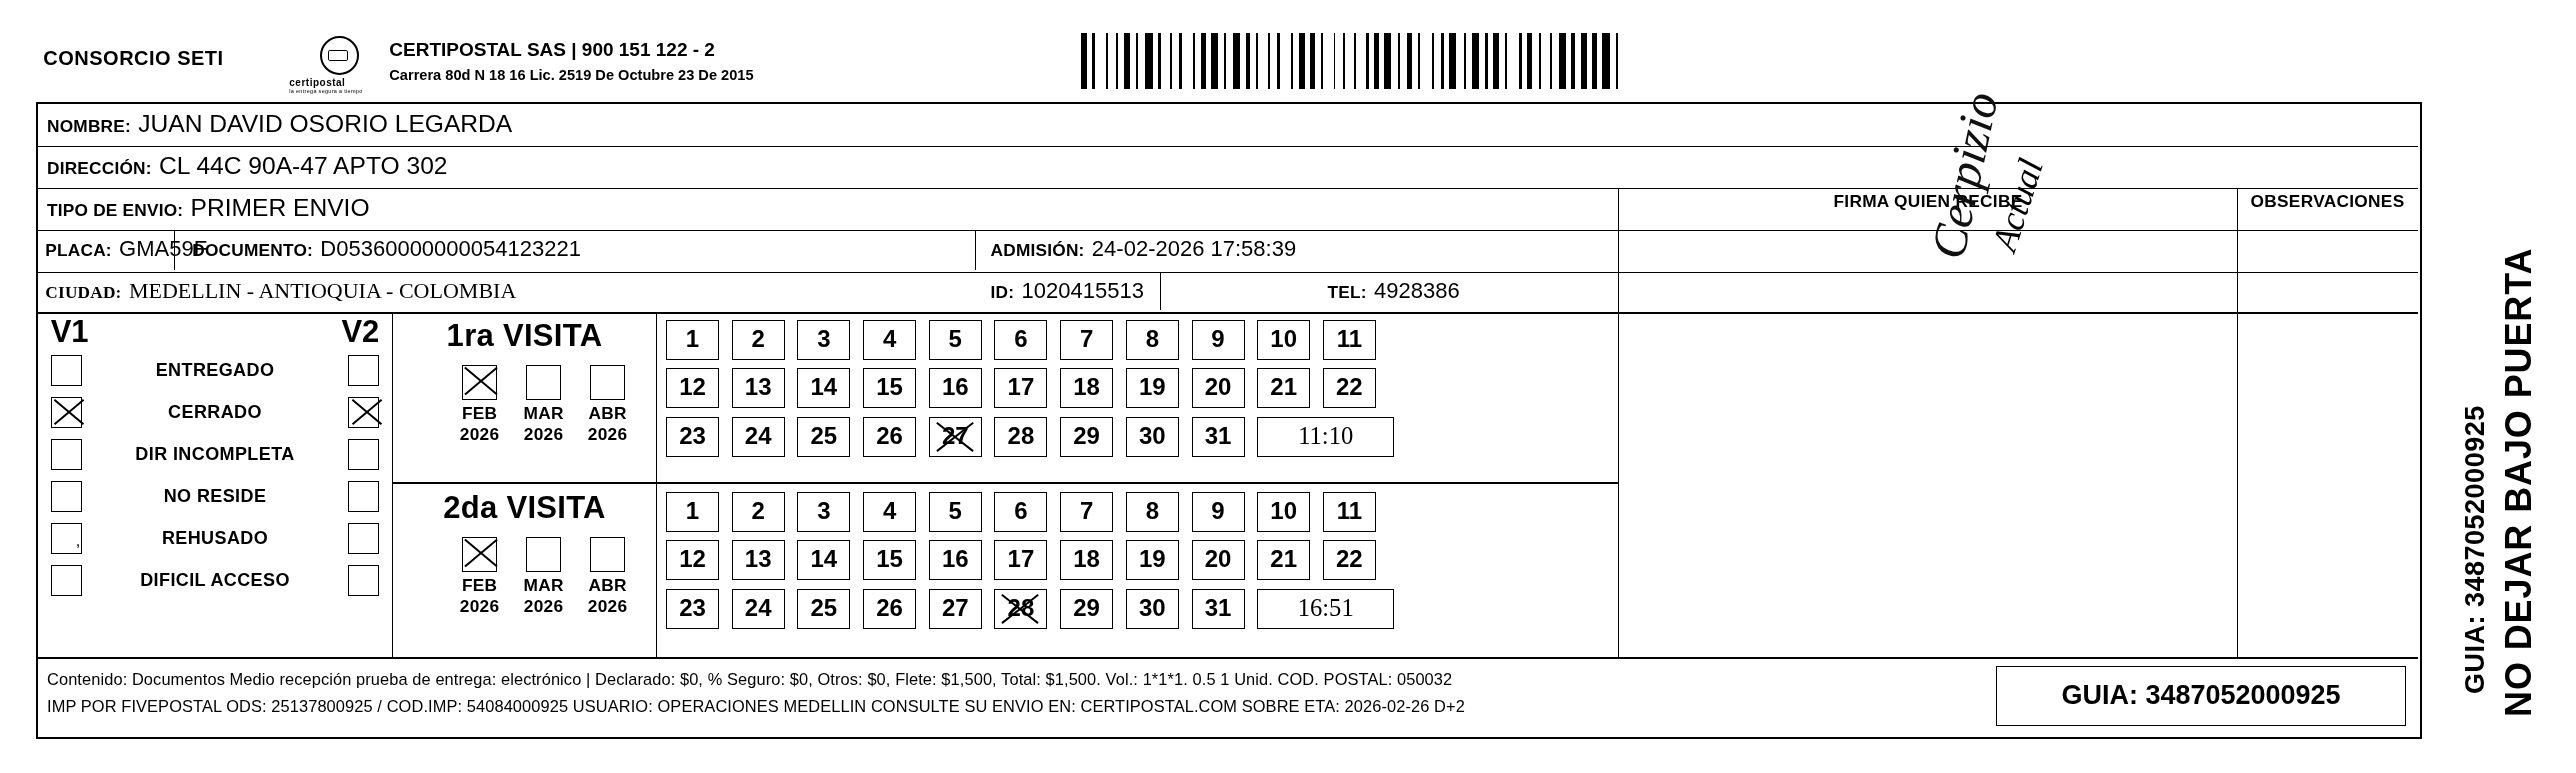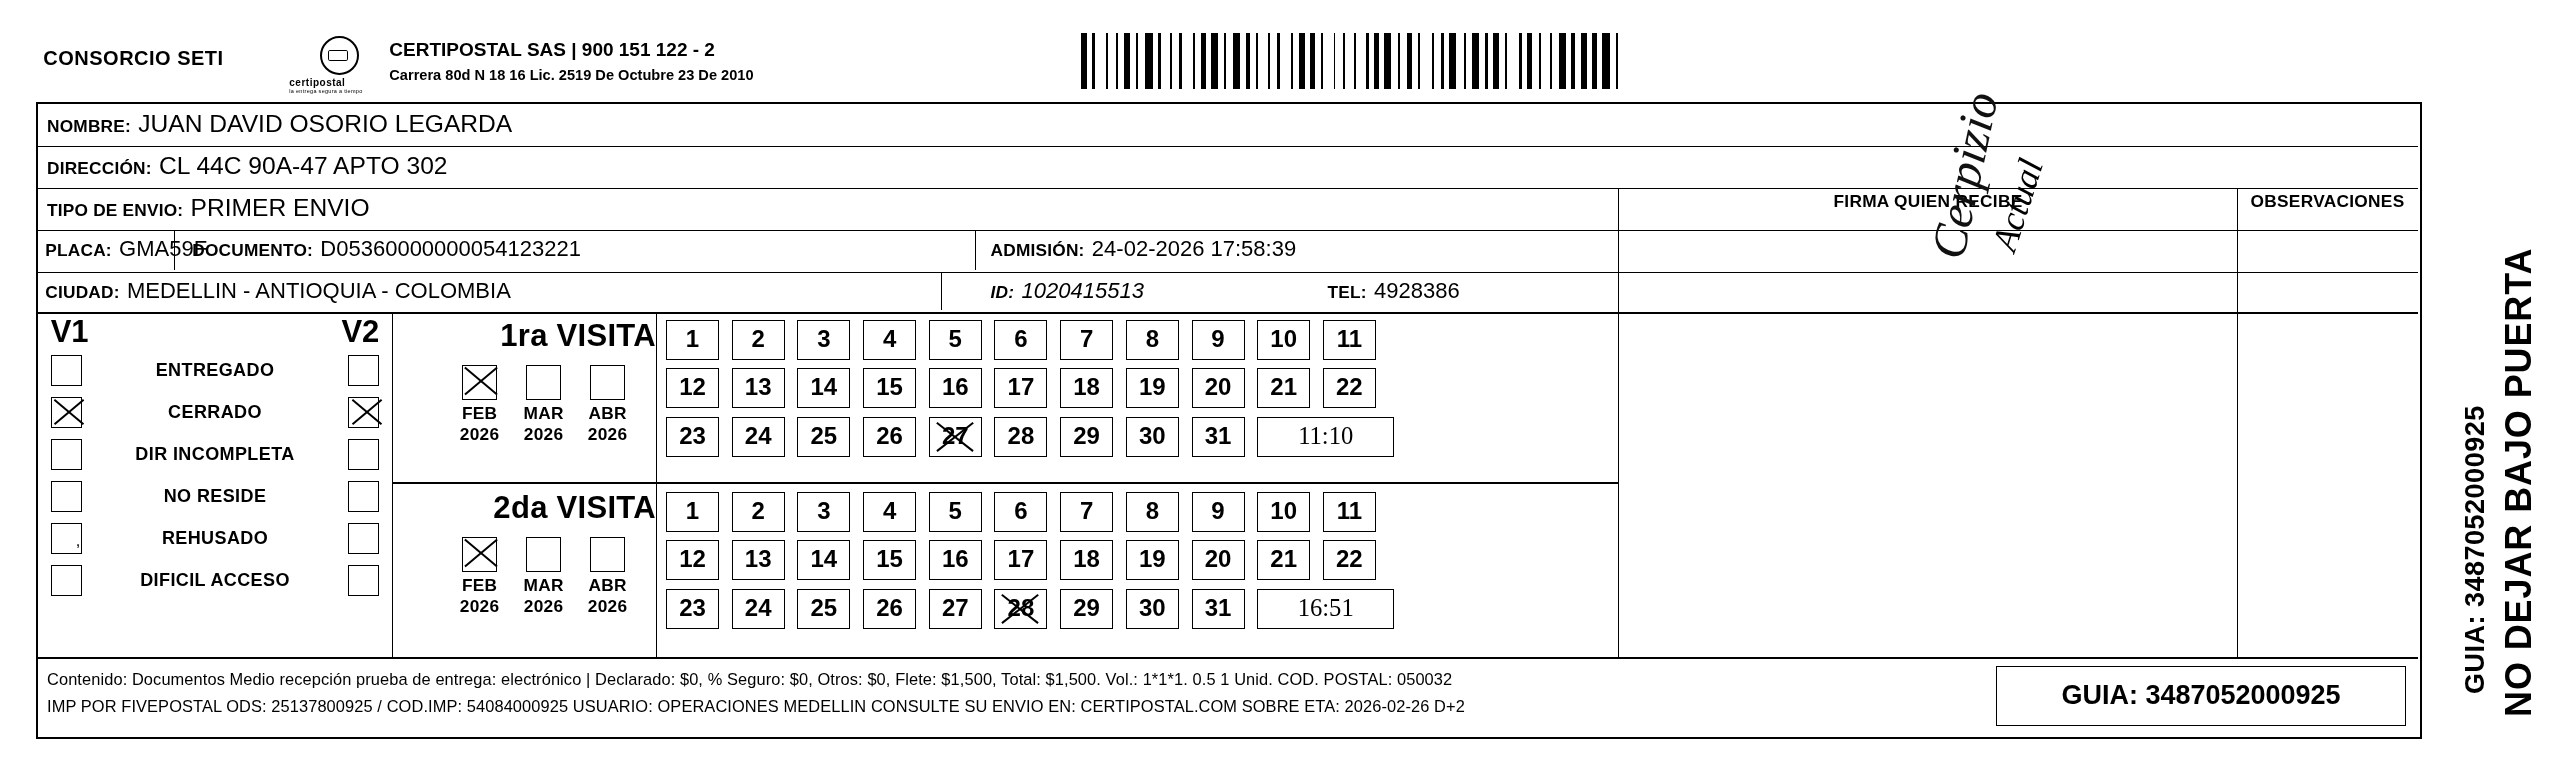--- a/index.html
+++ b/index.html
@@ -274,21 +274,21 @@
   }
   .visit-half {
     height: 172px;
     box-sizing: border-box;
     position: relative;
   }
   .visit-half.top { border-bottom: 2.7px solid #000; }
   .visit-title {
     font-size: 31px;
     font-weight: bold;
-    text-align: right;
+    text-align: center;
     padding-top: 5.5px;
     letter-spacing: 0.3px;
   }
   .month-row {
     display: flex;
     justify-content: flex-end;
     padding: 11px 16.4px 0 16.4px;
   }
   .month {
     text-align: center;
@@ -444,21 +444,21 @@
 
   <div class="header">
     <div class="hdr-consorcio">CONSORCIO SETI</div>
     <div class="hdr-logo">
       <div class="logo-circle"></div>
       <div class="logo-word">certipostal</div>
       <div class="logo-sub">la entrega segura a tiempo</div>
     </div>
     <div class="hdr-certi">
       <div class="l1">CERTIPOSTAL SAS | 900 151 122 - 2</div>
-      <div class="l2">Carrera 80d N 18 16  Lic. 2519 De Octubre 23 De 2010</div>
+      <div class="l2">Carrera 80d N 18 16  Lic. 2519 De Octubre 23 De 2015</div>
     </div>
     <div class="hdr-barcode">
       <div class="barcode" id="barcode">
           <i style="width:5.5px;background:#000"></i>
           <i style="width:1.8px;background:#fff"></i>
           <i style="width:2.7px;background:#000"></i>
           <i style="width:7.3px;background:#fff"></i>
           <i style="width:1.8px;background:#000"></i>
           <i style="width:4.6px;background:#fff"></i>
           <i style="width:2.7px;background:#000"></i>
@@ -597,28 +597,28 @@
       </div>
       <div style="position:absolute; left:938px; top:0; width:642px; height:40px; box-sizing:border-box;">
         <div class="cellpad" style="padding-left:14.6px;">
           <span class="lbl">ADMISIÓN:</span>
           <span class="val-sm">24-02-2026 17:58:39</span>
         </div>
       </div>
     </div>
 
     <div class="r5">
-      <div style="position:absolute; left:0; top:0; width:904px; height:38px; border-right:1.8px solid #000; box-sizing:border-box;">
+      <div style="position:absolute; left:0; top:0; width:1123px; height:38px; border-right:1.8px solid #000; box-sizing:border-box;font-family:Liberation Serif, serif;">
         <div class="cellpad" style="padding-left:7.3px;">
           <span class="lbl">CIUDAD:</span>
           <span class="val-sm">MEDELLIN - ANTIOQUIA - COLOMBIA</span>
         </div>
       </div>
       <div style="position:absolute; left:938px; top:0; width:346px; height:38px; box-sizing:border-box;">
-        <div class="cellpad" style="padding-left:14.6px;font-style:italic;">
+        <div class="cellpad" style="padding-left:14.6px;">
           <span class="lbl">ID:</span>
           <span class="val-sm">1020415513</span>
         </div>
       </div>
       <div style="position:absolute; left:1284px; top:0; width:296px; height:38px; box-sizing:border-box;">
         <div class="cellpad" style="padding-left:5.5px;">
           <span class="lbl">TEL:</span>
           <span class="val-sm">4928386</span>
         </div>
       </div>

